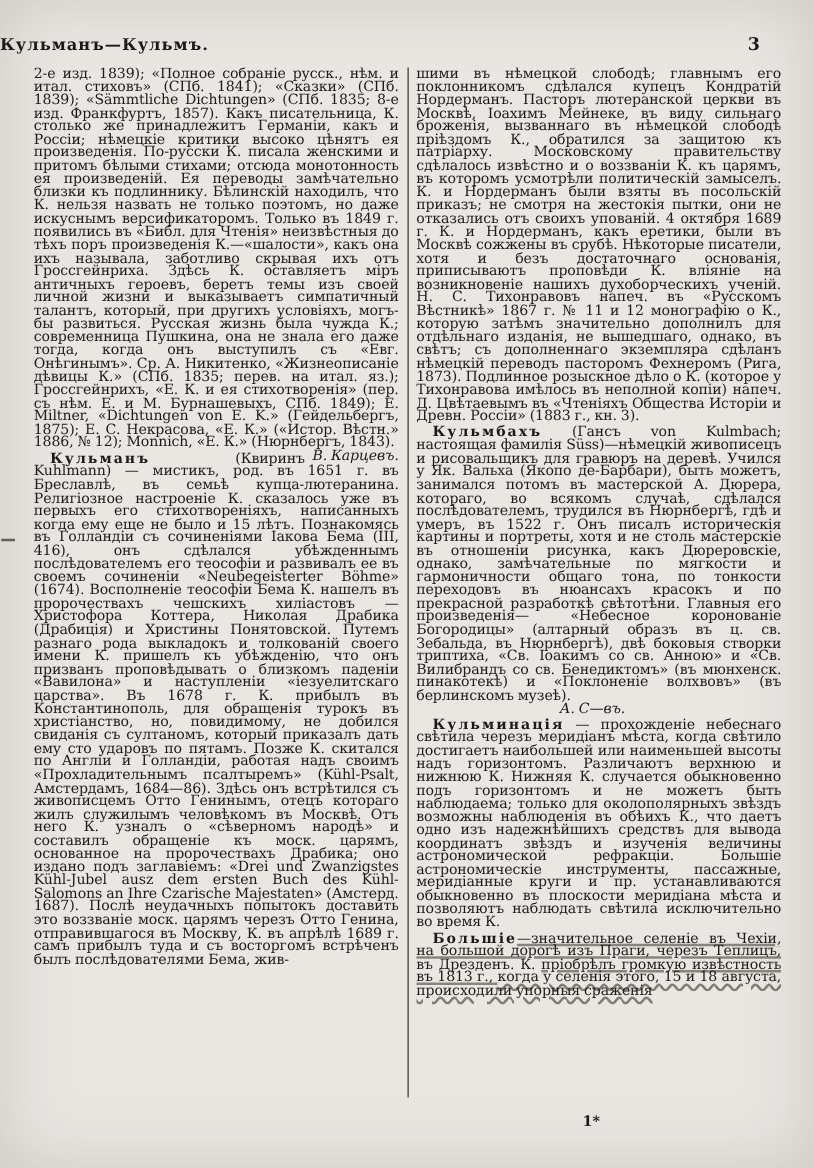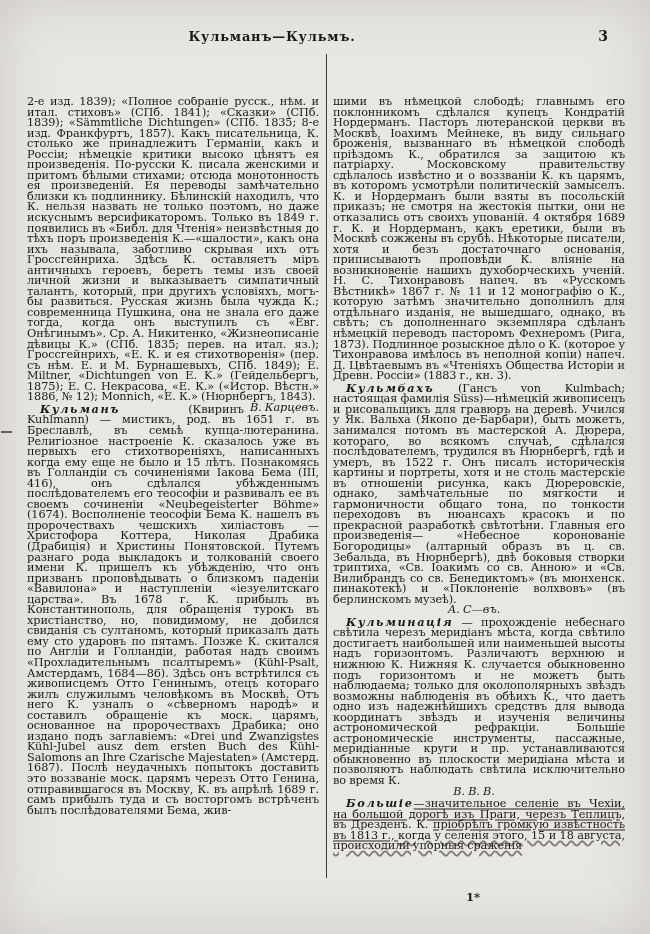--- a/index.html
+++ b/index.html
@@ -18,21 +18,21 @@
   .page {
     position: absolute;
     inset: 0;
     box-shadow: inset 0 0 55px rgba(120,115,105,0.25);
   }
   .running-header {
     position: absolute;
     top: 29px;
     left: 0;
     width: 544px;
-    text-align: center;
+    text-align: left;
     font-weight: bold;
     font-size: 13px;
     letter-spacing: 0.8px;
   }
   .page-number {
     position: absolute;
     top: 28px;
     right: 42px;
     font-weight: bold;
     font-size: 14px;
@@ -48,34 +48,32 @@
   .col {
     width: 292px;
     height: 100%;
     overflow: hidden;
     text-align: justify;
     font-size: 11.3px;
     line-height: 10.55px;
     letter-spacing: -0.1px;
     word-spacing: -0.3px;
     hyphens: auto;
-    margin-top: 43px;
   }
   .divider {
     width: 1px;
     background: #3d3a35;
     margin: 0 6px 0 7px;
     height: 824px;
   }
   p { margin: 0; padding: 0; }
   p.entry { text-indent: 13px; margin-top: 1px; }
   .headword {
     font-weight: bold;
     letter-spacing: 1.6px;
-    font-style: italic;
   }
   .sig {
     float: right;
     font-style: italic;
     padding-left: 6px;
   }
   .sigline {
     text-align: center;
     font-style: italic;
     padding-right: 10px;
@@ -123,21 +121,20 @@
       <p class="entry"><span class="headword">Кульманъ</span><span> (Квиринъ Kuhlmann) — мистикъ, род. въ 1651 г. въ Бреславлѣ, въ семьѣ купца-лютеранина. Религіозное настроеніе К. сказалось уже въ первыхъ его стихотвореніяхъ, написанныхъ когда ему еще не было и 15 лѣтъ. Познакомясь въ Голландіи съ сочиненіями Іакова Бема (III, 416), онъ сдѣлался убѣжденнымъ послѣдователемъ его теософіи и развивалъ ее въ своемъ сочиненіи «Neubegeisterter Böhme» (1674). Восполненіе теософіи Бема К. нашелъ въ пророчествахъ чешскихъ хиліастовъ — Христофора Коттера, Николая Драбика (Драбиція) и Христины Понятовской. Путемъ разнаго рода выкладокъ и толкованій своего имени К. пришелъ къ убѣжденію, что онъ призванъ проповѣдывать о близкомъ паденіи «Вавилона» и наступленіи «іезуелитскаго царства». Въ 1678 г. К. прибылъ въ Константинополь, для обращенія турокъ въ христіанство, но, повидимому, не добился свиданія съ султаномъ, который приказалъ дать ему сто ударовъ по пятамъ. Позже К. скитался по Англіи и Голландіи, работая надъ своимъ «Прохладительнымъ псалтыремъ» (Kühl-Psalt, Амстердамъ, 1684—86). Здѣсь онъ встрѣтился съ живописцемъ Отто Генинымъ, отецъ котораго жилъ служилымъ человѣкомъ въ Москвѣ. Отъ него К. узналъ о «сѣверномъ народѣ» и составилъ обращеніе къ моск. царямъ, основанное на пророчествахъ Драбика; оно издано подъ заглавіемъ: «Drei und Zwanzigstes Kühl-Jubel ausz dem ersten Buch des Kühl-Salomons an Ihre Czarische Majestaten» (Амстерд. 1687). Послѣ неудачныхъ попытокъ доставить это воззваніе моск. царямъ черезъ Отто Генина, отправившагося въ Москву, К. въ апрѣлѣ 1689 г. самъ прибылъ туда и съ восторгомъ встрѣченъ былъ послѣдователями Бема, жив-</span></p>
     </div>
 
     <div class="divider"></div>
 
     <div class="col">
       <p class="cont"><span>шими въ нѣмецкой слободѣ; главнымъ его поклонникомъ сдѣлался купецъ Кондратій Нордерманъ. Пасторъ лютеранской церкви въ Москвѣ, Іоахимъ Мейнеке, въ виду сильнаго броженія, вызваннаго въ нѣмецкой слободѣ пріѣздомъ К., обратился за защитою къ патріарху. Московскому правительству сдѣлалось извѣстно и о воззваніи К. къ царямъ, въ которомъ усмотрѣли политическій замыселъ. К. и Нордерманъ были взяты въ посольскій приказъ; не смотря на жестокія пытки, они не отказались отъ своихъ упованій. 4 октября 1689 г. К. и Нордерманъ, какъ еретики, были въ Москвѣ сожжены въ срубѣ. Нѣкоторые писатели, хотя и безъ достаточнаго основанія, приписываютъ проповѣди К. вліяніе на возникновеніе нашихъ духоборческихъ ученій. Н. С. Тихонравовъ напеч. въ «Русскомъ Вѣстникѣ» 1867 г. № 11 и 12 монографію о К., которую затѣмъ значительно дополнилъ для отдѣльнаго изданія, не вышедшаго, однако, въ свѣтъ; съ дополненнаго экземпляра сдѣланъ нѣмецкій переводъ пасторомъ Фехнеромъ (Рига, 1873). Подлинное розыскное дѣло о К. (которое у Тихонравова имѣлось въ неполной копіи) напеч. Д. Цвѣтаевымъ въ «Чтеніяхъ Общества Исторіи и Древн. Россіи» (1883 г., кн. 3).</span></p>
       <p class="entry"><span class="headword">Кульмбахъ</span><span> (Гансъ von Kulmbach; настоящая фамилія Süss)—нѣмецкій живописецъ и рисовальщикъ для гравюръ на деревѣ. Учился у Як. Вальха (Якопо де-Барбари), быть можетъ, занимался потомъ въ мастерской А. Дюрера, котораго, во всякомъ случаѣ, сдѣлался послѣдователемъ, трудился въ Нюрнбергѣ, гдѣ и умеръ, въ 1522 г. Онъ писалъ историческія картины и портреты, хотя и не столь мастерскіе въ отношеніи рисунка, какъ Дюреровскіе, однако, замѣчательные по мягкости и гармоничности общаго тона, по тонкости переходовъ въ нюансахъ красокъ и по прекрасной разработкѣ свѣтотѣни. Главныя его произведенія— «Небесное коронованіе Богородицы» (алтарный образъ въ ц. св. Зебальда, въ Нюрнбергѣ), двѣ боковыя створки триптиха, «Св. Іоакимъ со св. Анною» и «Св. Вилибрандъ со св. Бенедиктомъ» (въ мюнхенск. пинакотекѣ) и «Поклоненіе волхвовъ» (въ берлинскомъ музеѣ).</span></p>
       <div class="sigline">А. С—въ.</div>
       <p class="entry"><span class="headword">Кульминація</span><span> — прохожденіе небеснаго свѣтила черезъ меридіанъ мѣста, когда свѣтило достигаетъ наибольшей или наименьшей высоты надъ горизонтомъ. Различаютъ верхнюю и нижнюю К. Нижняя К. случается обыкновенно подъ горизонтомъ и не можетъ быть наблюдаема; только для околополярныхъ звѣздъ возможны наблюденія въ обѣихъ К., что даетъ одно изъ надежнѣйшихъ средствъ для вывода координатъ звѣздъ и изученія величины астрономической рефракціи. Большіе астрономическіе инструменты, пассажные, меридіанные круги и пр. устанавливаются обыкновенно въ плоскости меридіана мѣста и позволяютъ наблюдать свѣтила исключительно во время К.</span></p>
-      <div class="sigline">В. В. В.</div>
       <p class="entry"><span class="headword">Большіе</span><span class="u">—значительное селеніе въ Чехіи, на большой дорогѣ изъ Праги, черезъ Теплицъ,</span><span> въ Дрезденъ. К. </span><span class="u">пріобрѣлъ громкую извѣстность въ 1813 г., </span><span class="uw">когда у селенія этого, 15 и 18 августа, происходили упорныя сраженія</span></p>
     </div>
 
   </div>
 
   <div class="margin-mark"></div>
   <div class="footer-mark">1*</div>
 
 </div>
 

